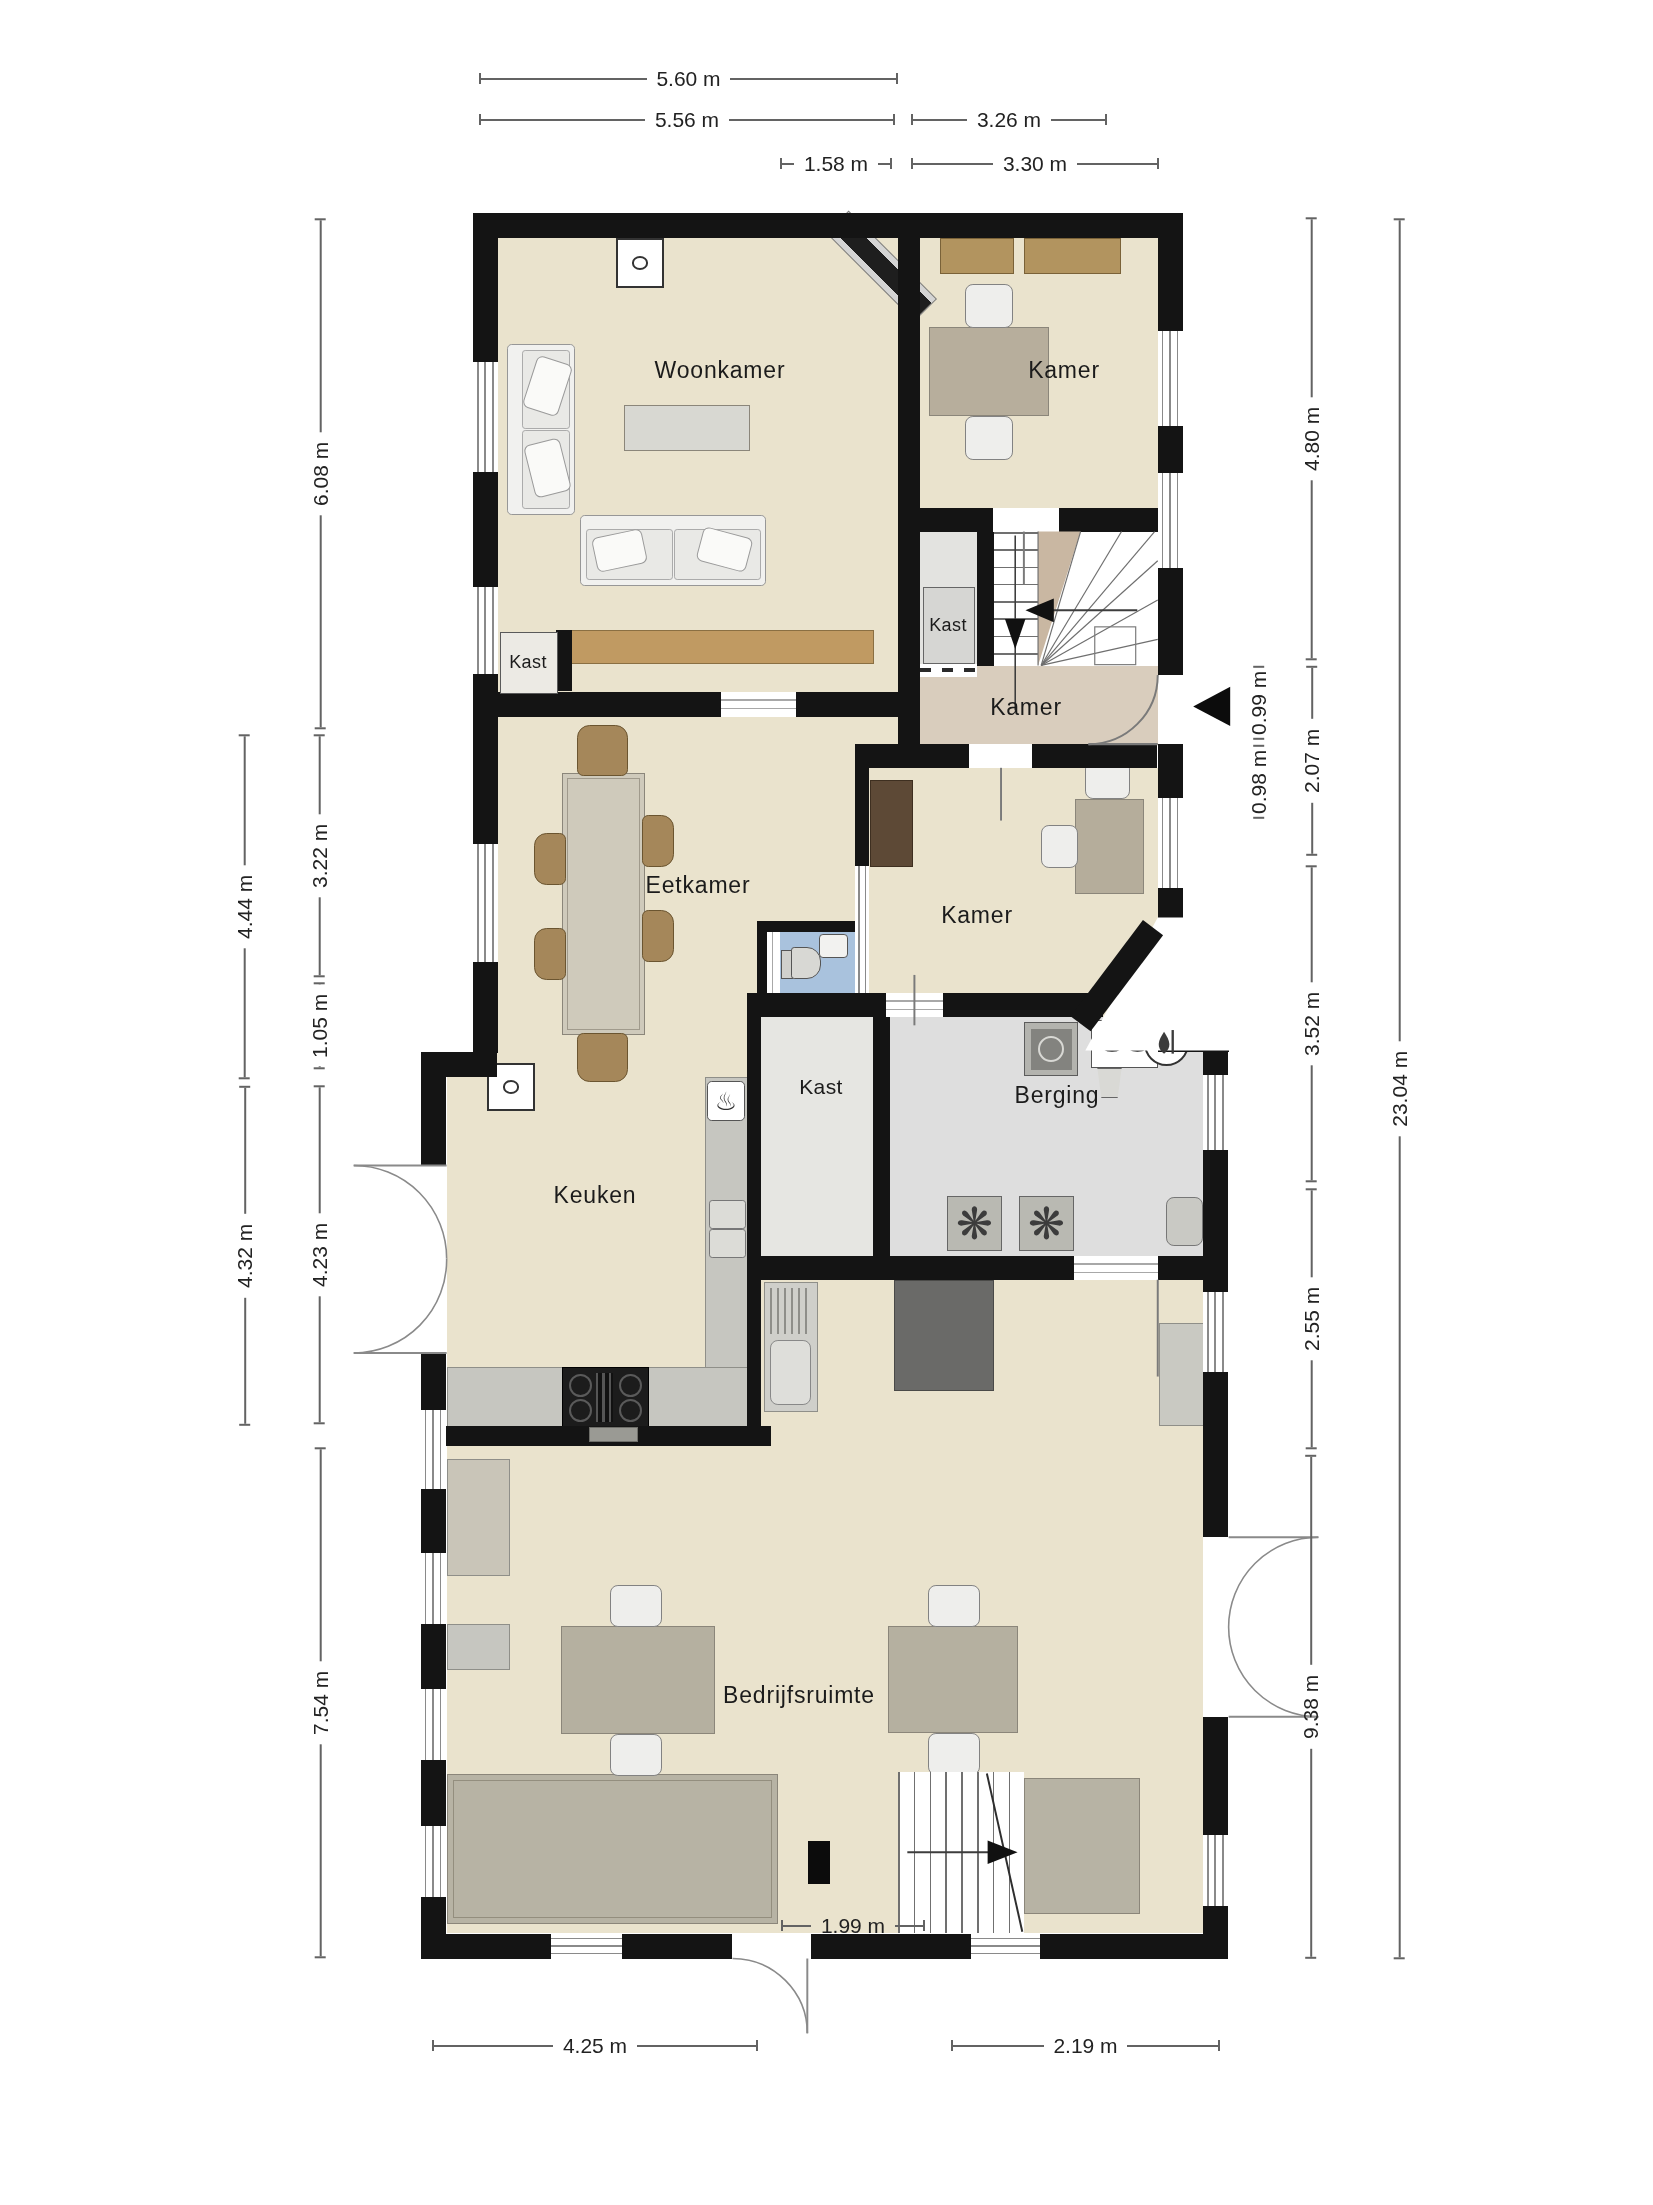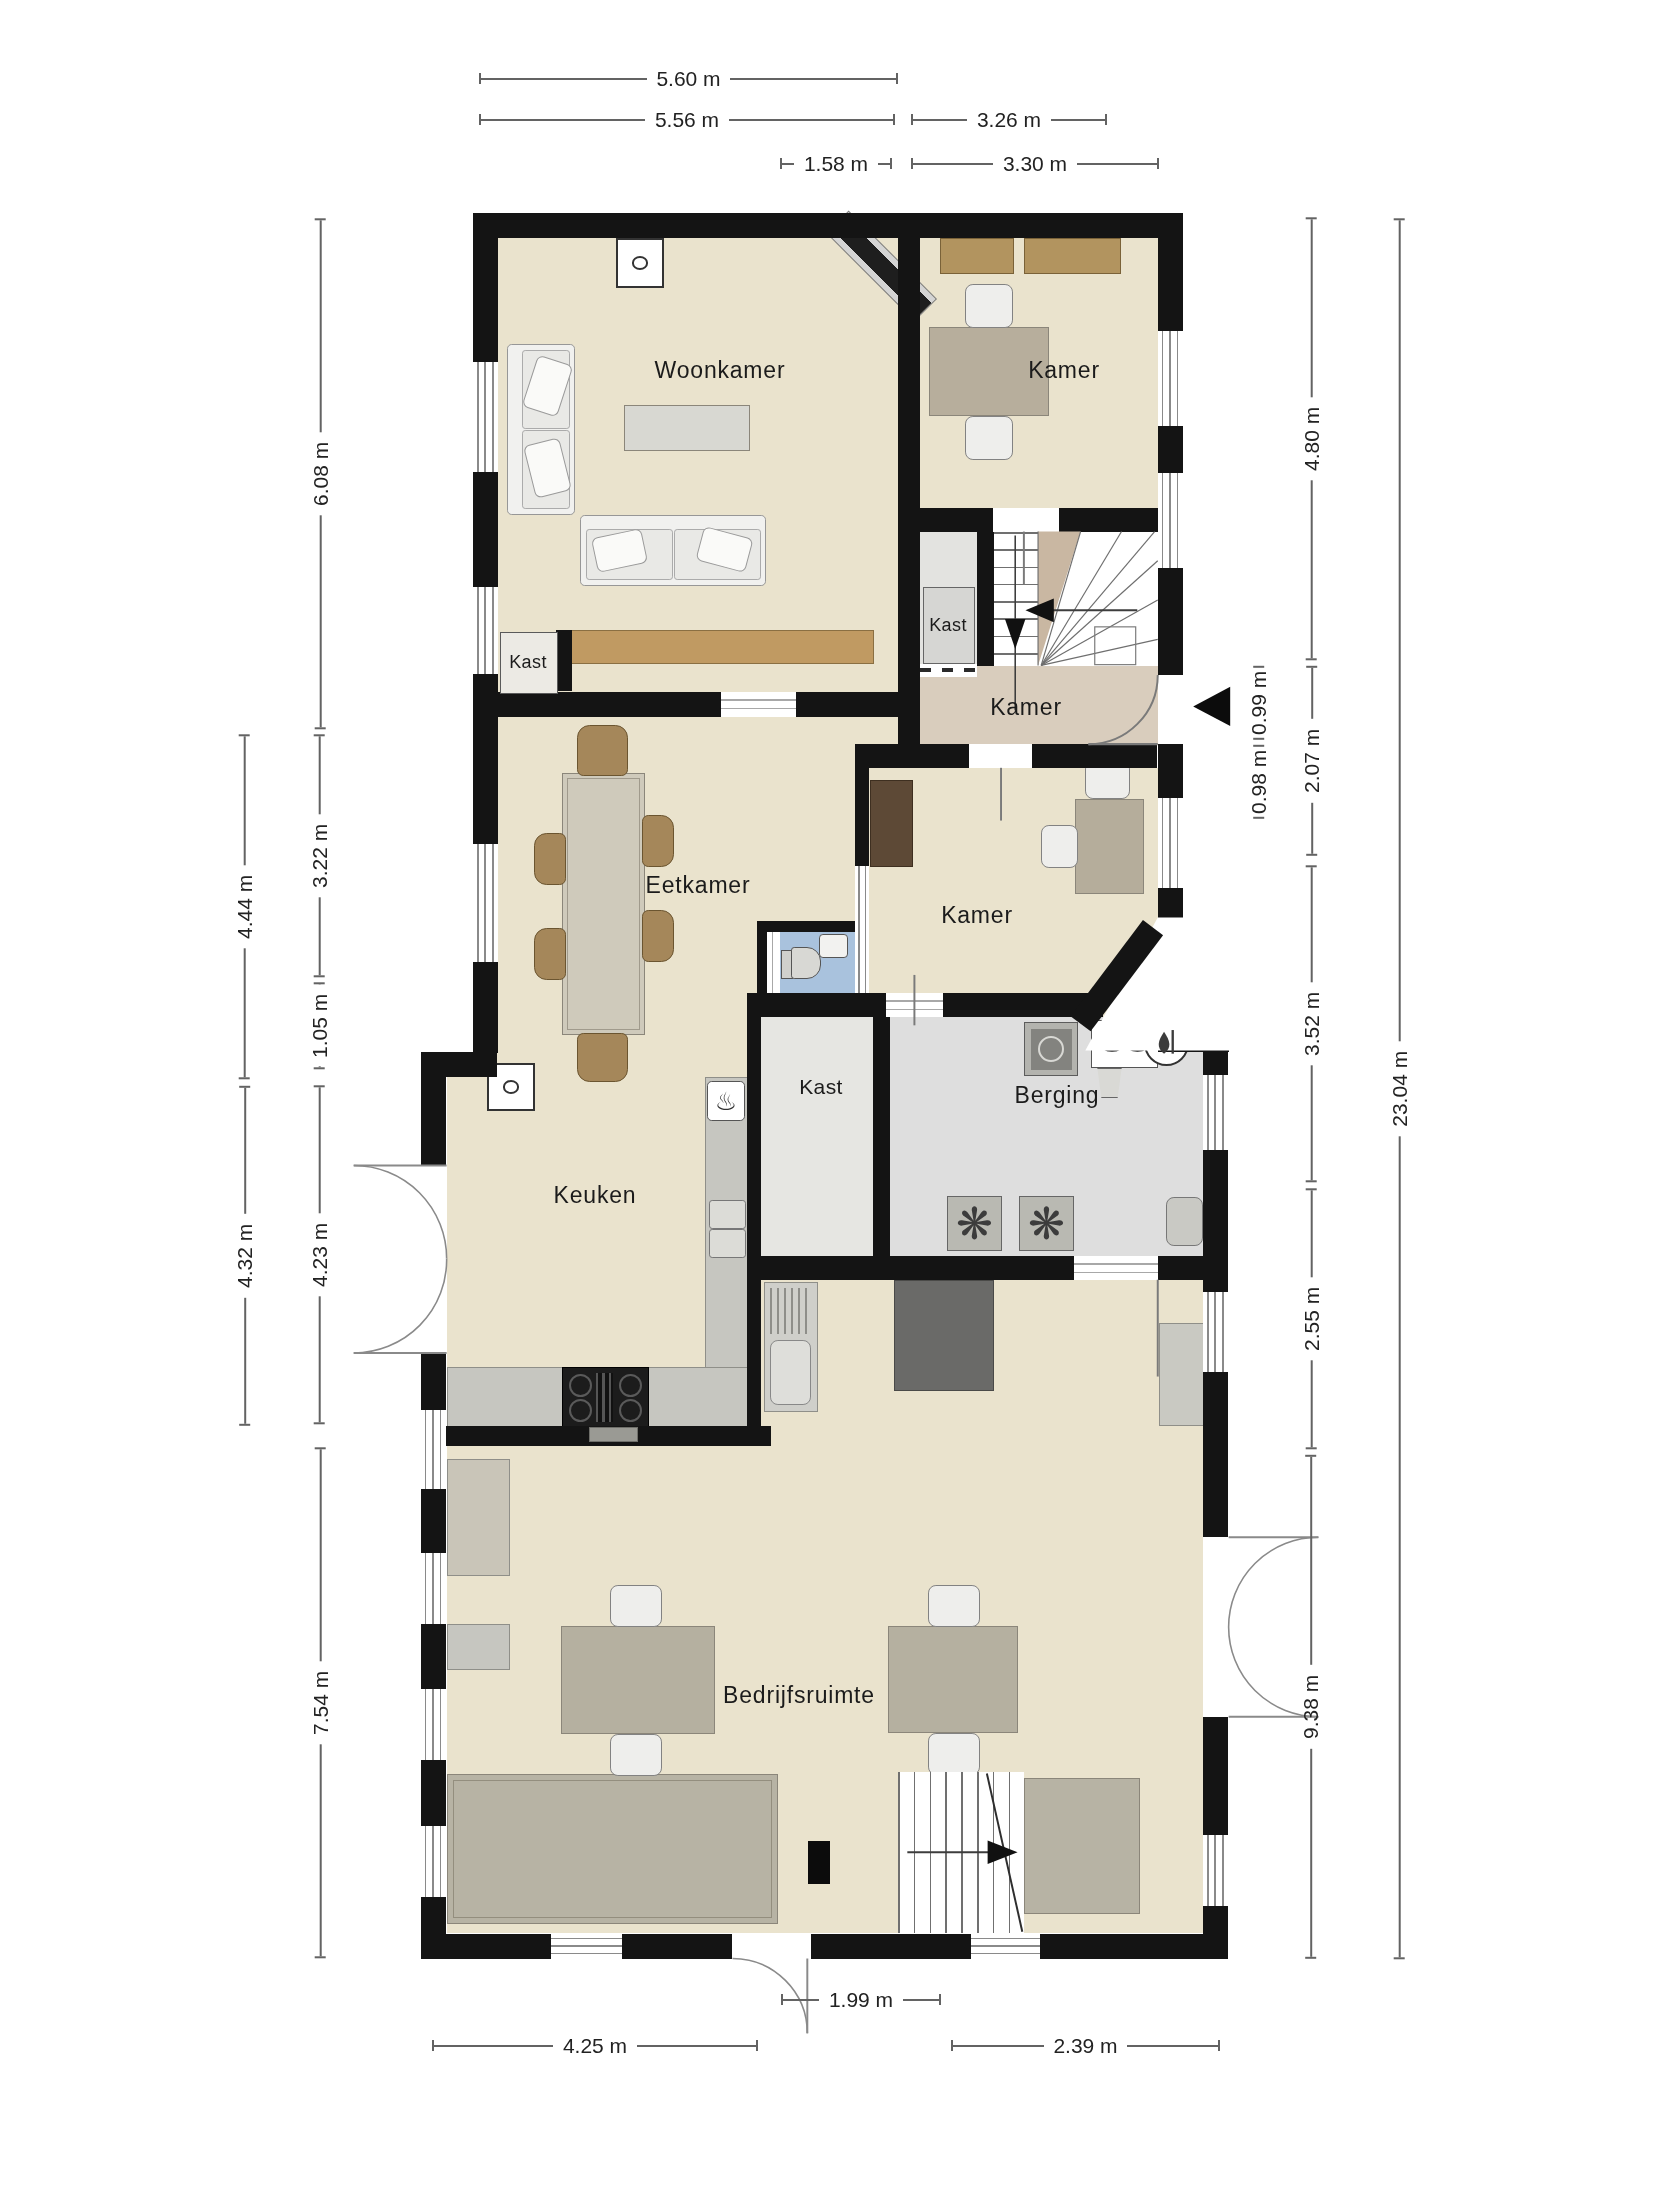--- a/index.html
+++ b/index.html
@@ -423,29 +423,29 @@
       <span class="tick"></span>
     </div>
 
   <div class="dim" style="left:432px;top:2034px;width:326px">
       <span class="tick"></span>
       <div class="ln"></div>
       <span class="tx">4.25 m</span>
       <div class="ln"></div>
       <span class="tick"></span>
     </div>
-  <div class="dim" style="left:781px;top:1988px;width:160px">
+  <div class="dim" style="left:781px;top:1914px;width:144px">
       <span class="tick"></span>
       <div class="ln"></div>
       <span class="tx">1.99 m</span>
       <div class="ln"></div>
       <span class="tick"></span>
     </div>
   <div class="dim" style="left:951px;top:2034px;width:269px">
       <span class="tick"></span>
       <div class="ln"></div>
-      <span class="tx">2.39 m</span>
+      <span class="tx">2.19 m</span>
       <div class="ln"></div>
       <span class="tick"></span>
     </div>
 
 </div>
 
 
 </body></html>

